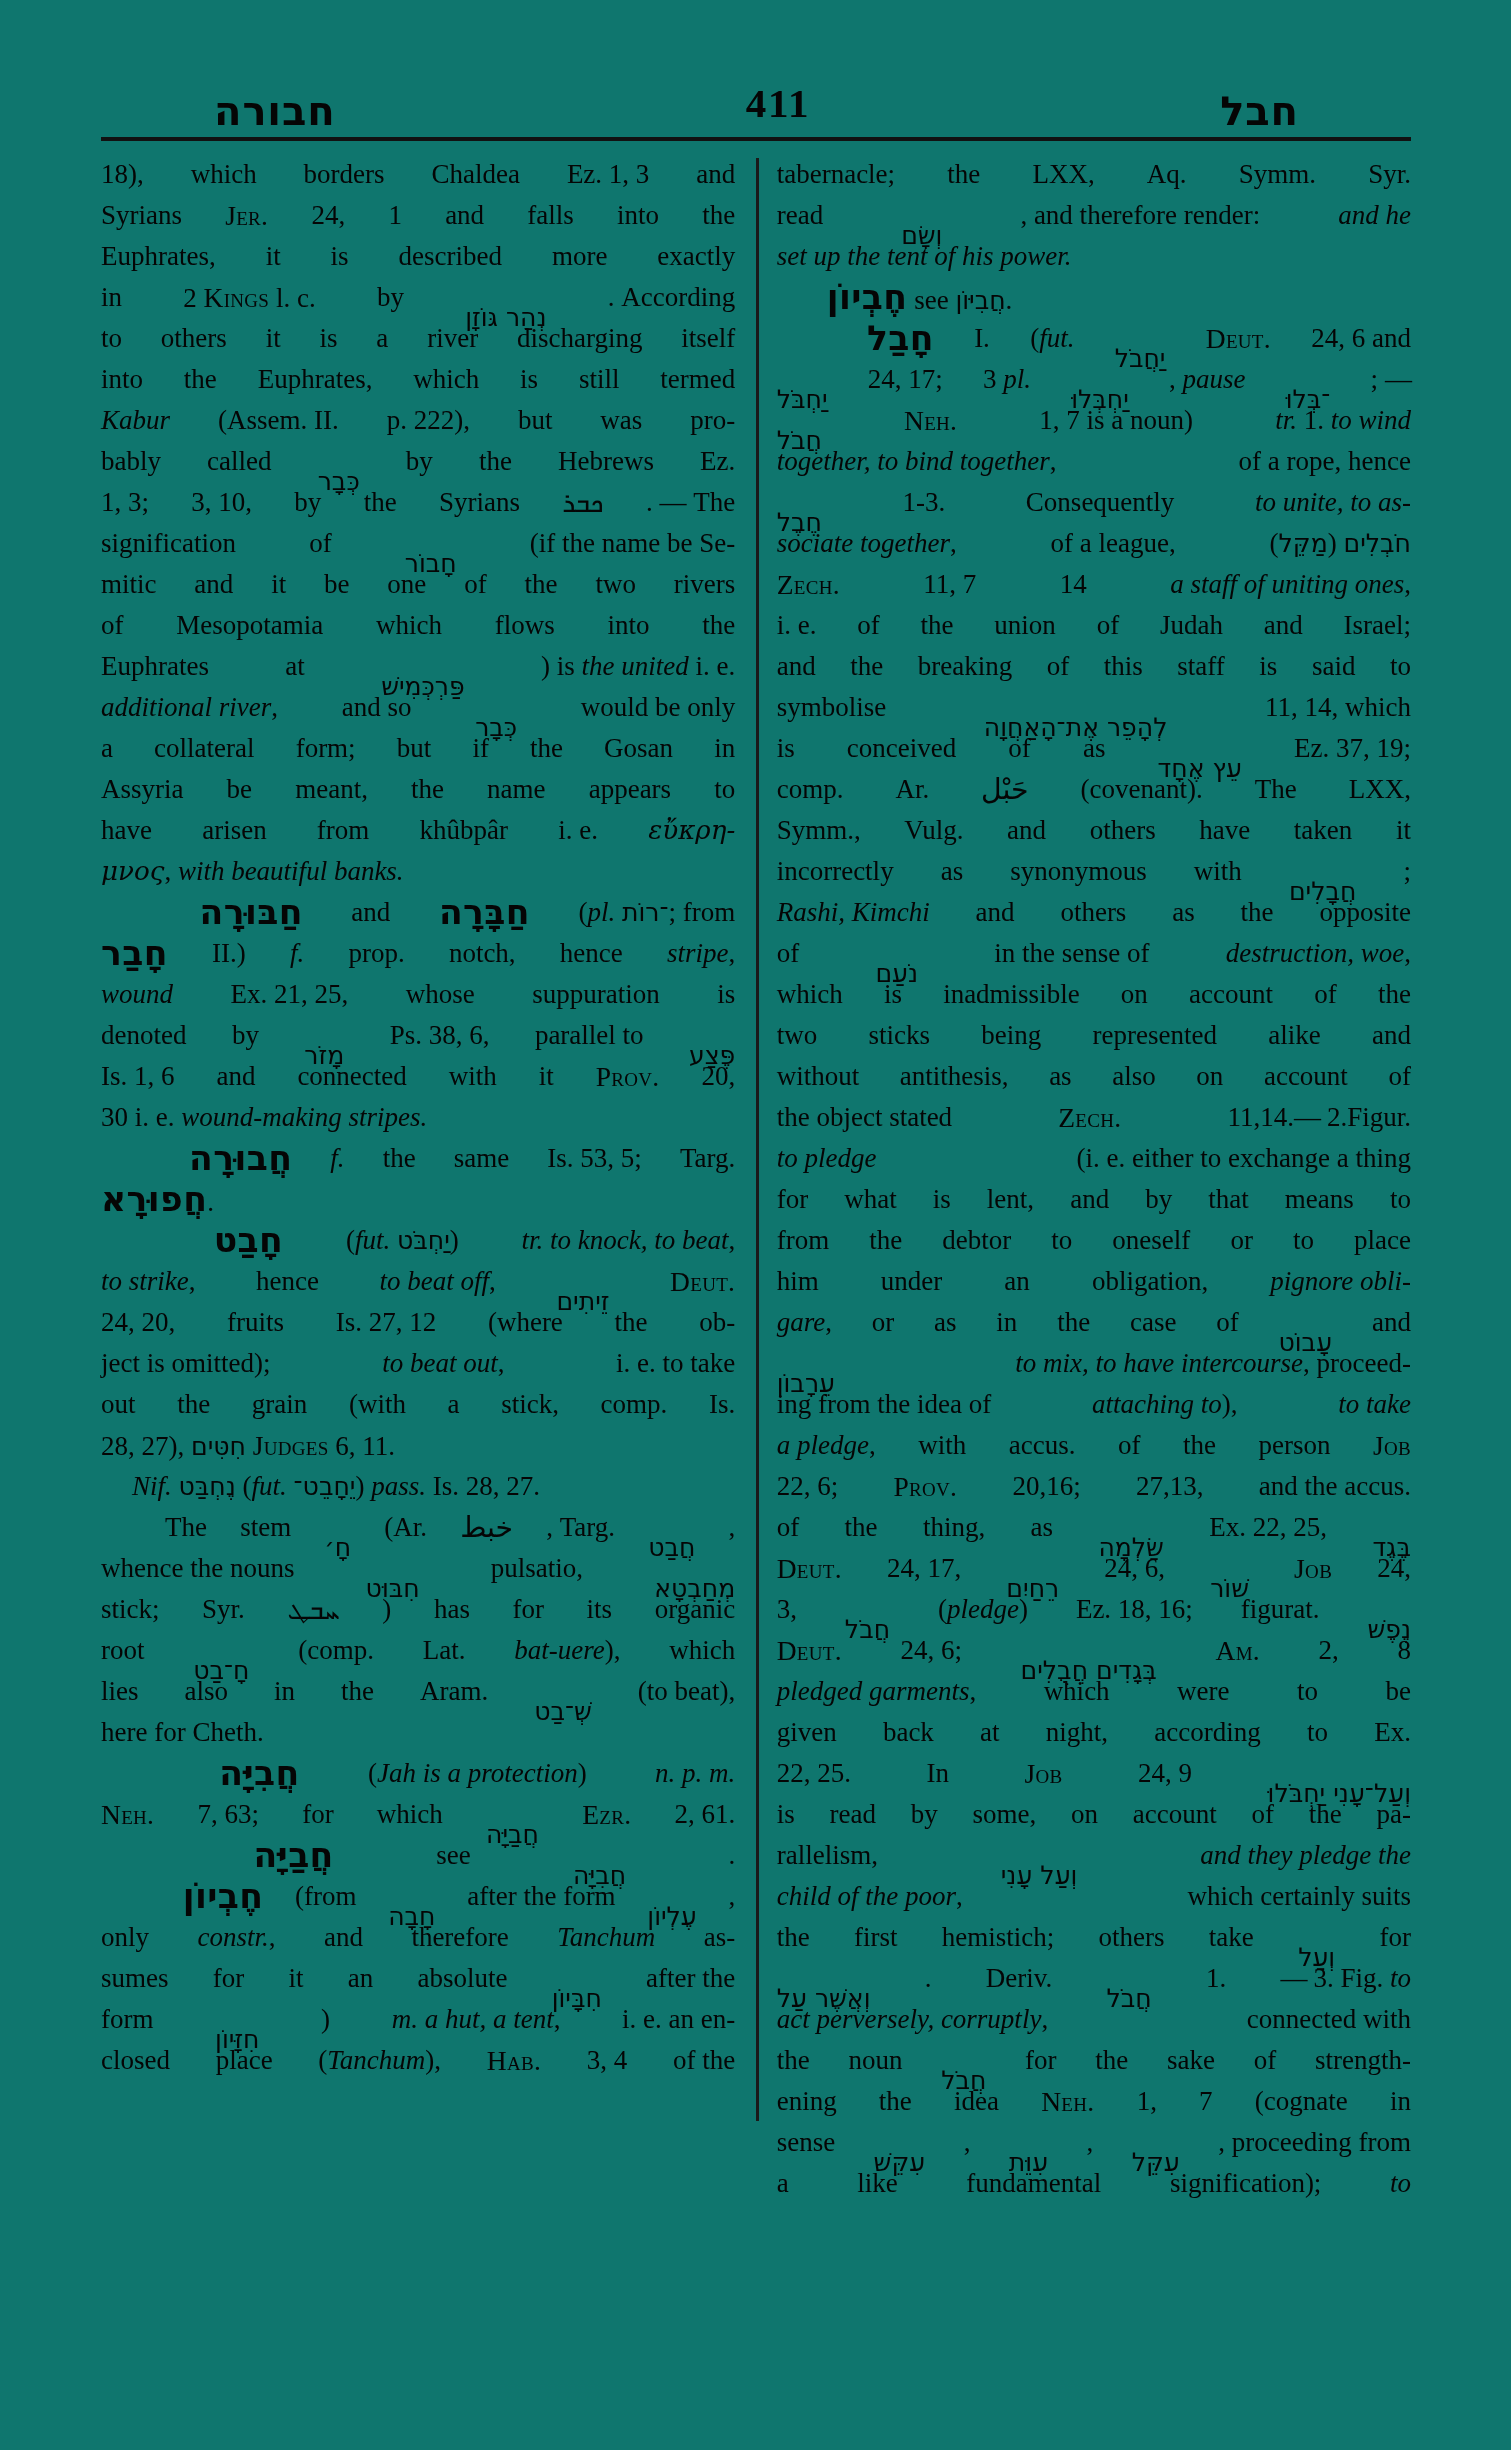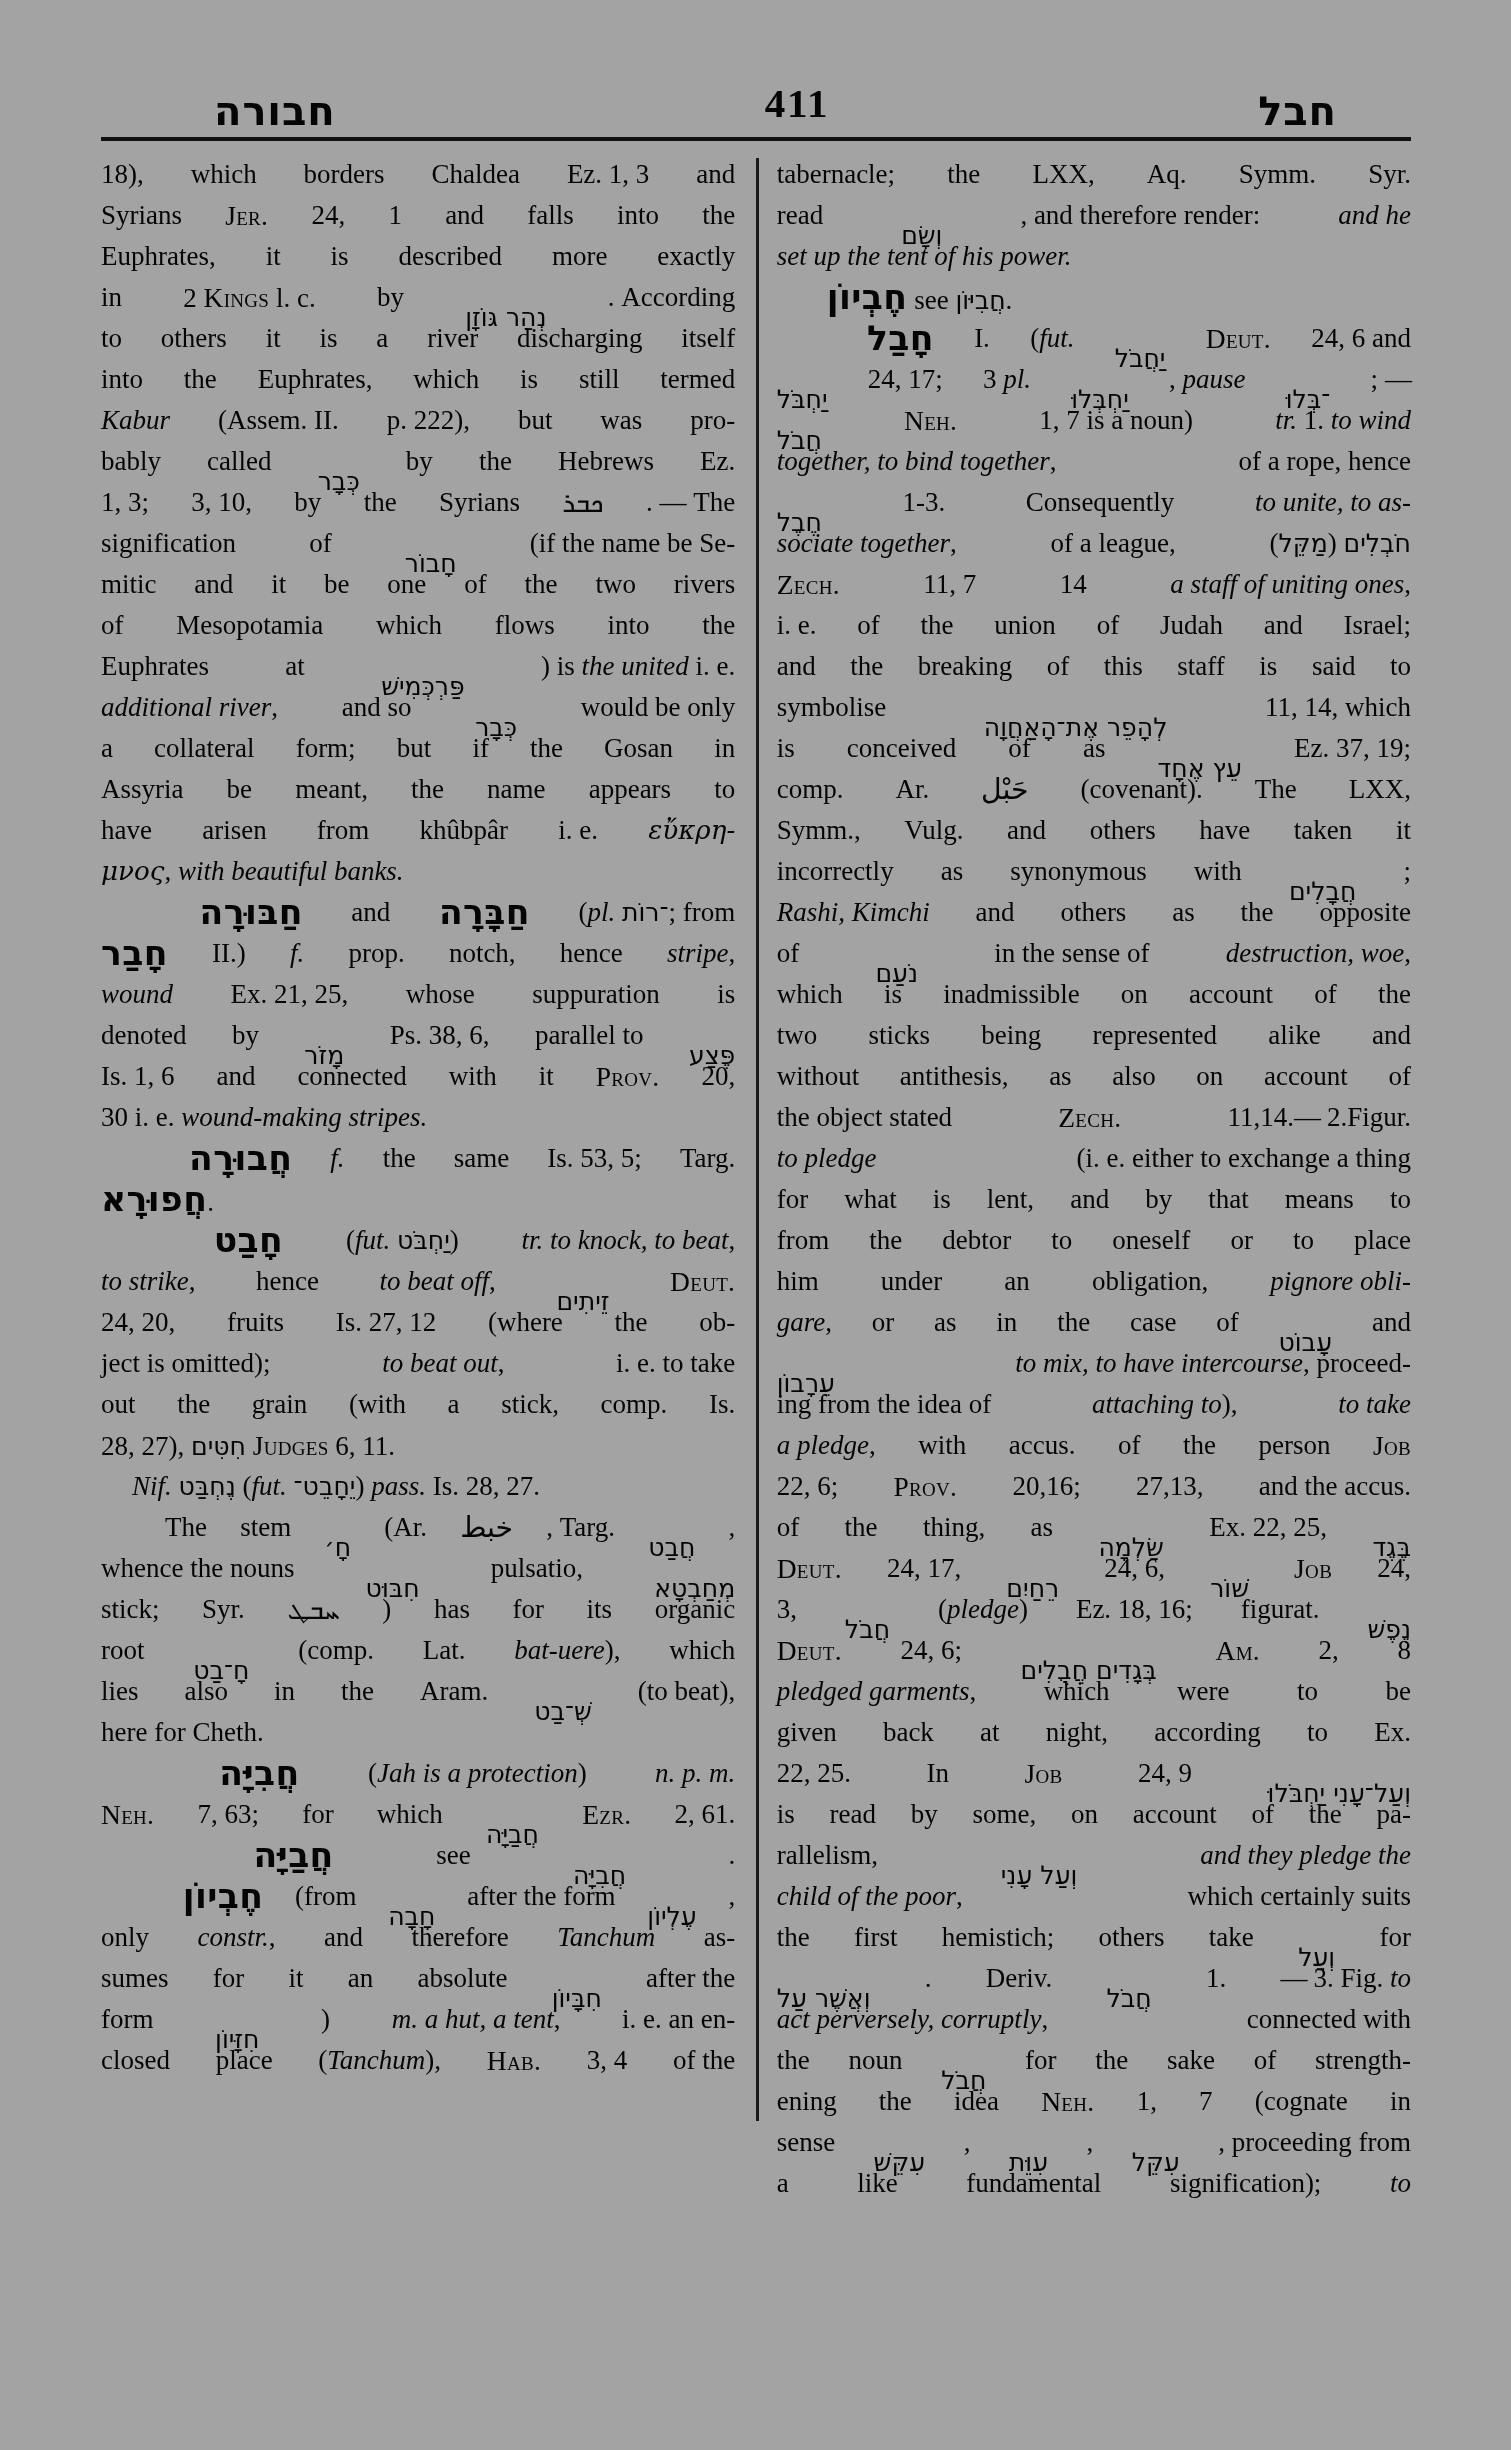--- a/index.html
+++ b/index.html
@@ -13,21 +13,21 @@
     font-family: "Liberation Serif", "DejaVu Serif", serif;
     color: #050505;
     position: relative;
     overflow: hidden;
   }
   .page {
     position: absolute;
     left: 0; top: 0;
     width: 1512px;
     height: 2450px;
-    background: #a3a3a3;
+    background: #0f766e;
   }
 
   
   .runhead {
     position: absolute;
     left: 106px;
     top: 61px;
     width: 1295px;
     height: 70px;
     display: flex;
@@ -36,21 +36,21 @@
   }
   .runhead .heb {
     font-family: "DejaVu Sans", sans-serif;
     font-size: 40px;
     line-height: 1;
     font-weight: 700;
     direction: rtl;
     letter-spacing: 0.9px;
   }
   .runhead .heb.left  { margin-left: 108px; }
-  .runhead .heb.right { margin-right: 64px; }
+  .runhead .heb.right { margin-right: 102px; }
   .runhead .pageno {
     font-size: 41px;
     font-weight: 700;
     letter-spacing: 1.8px;
     transform: translateY(-3.6px);
   }
   .rule {
     position: absolute;
     left: 101px;
     top: 137px;

